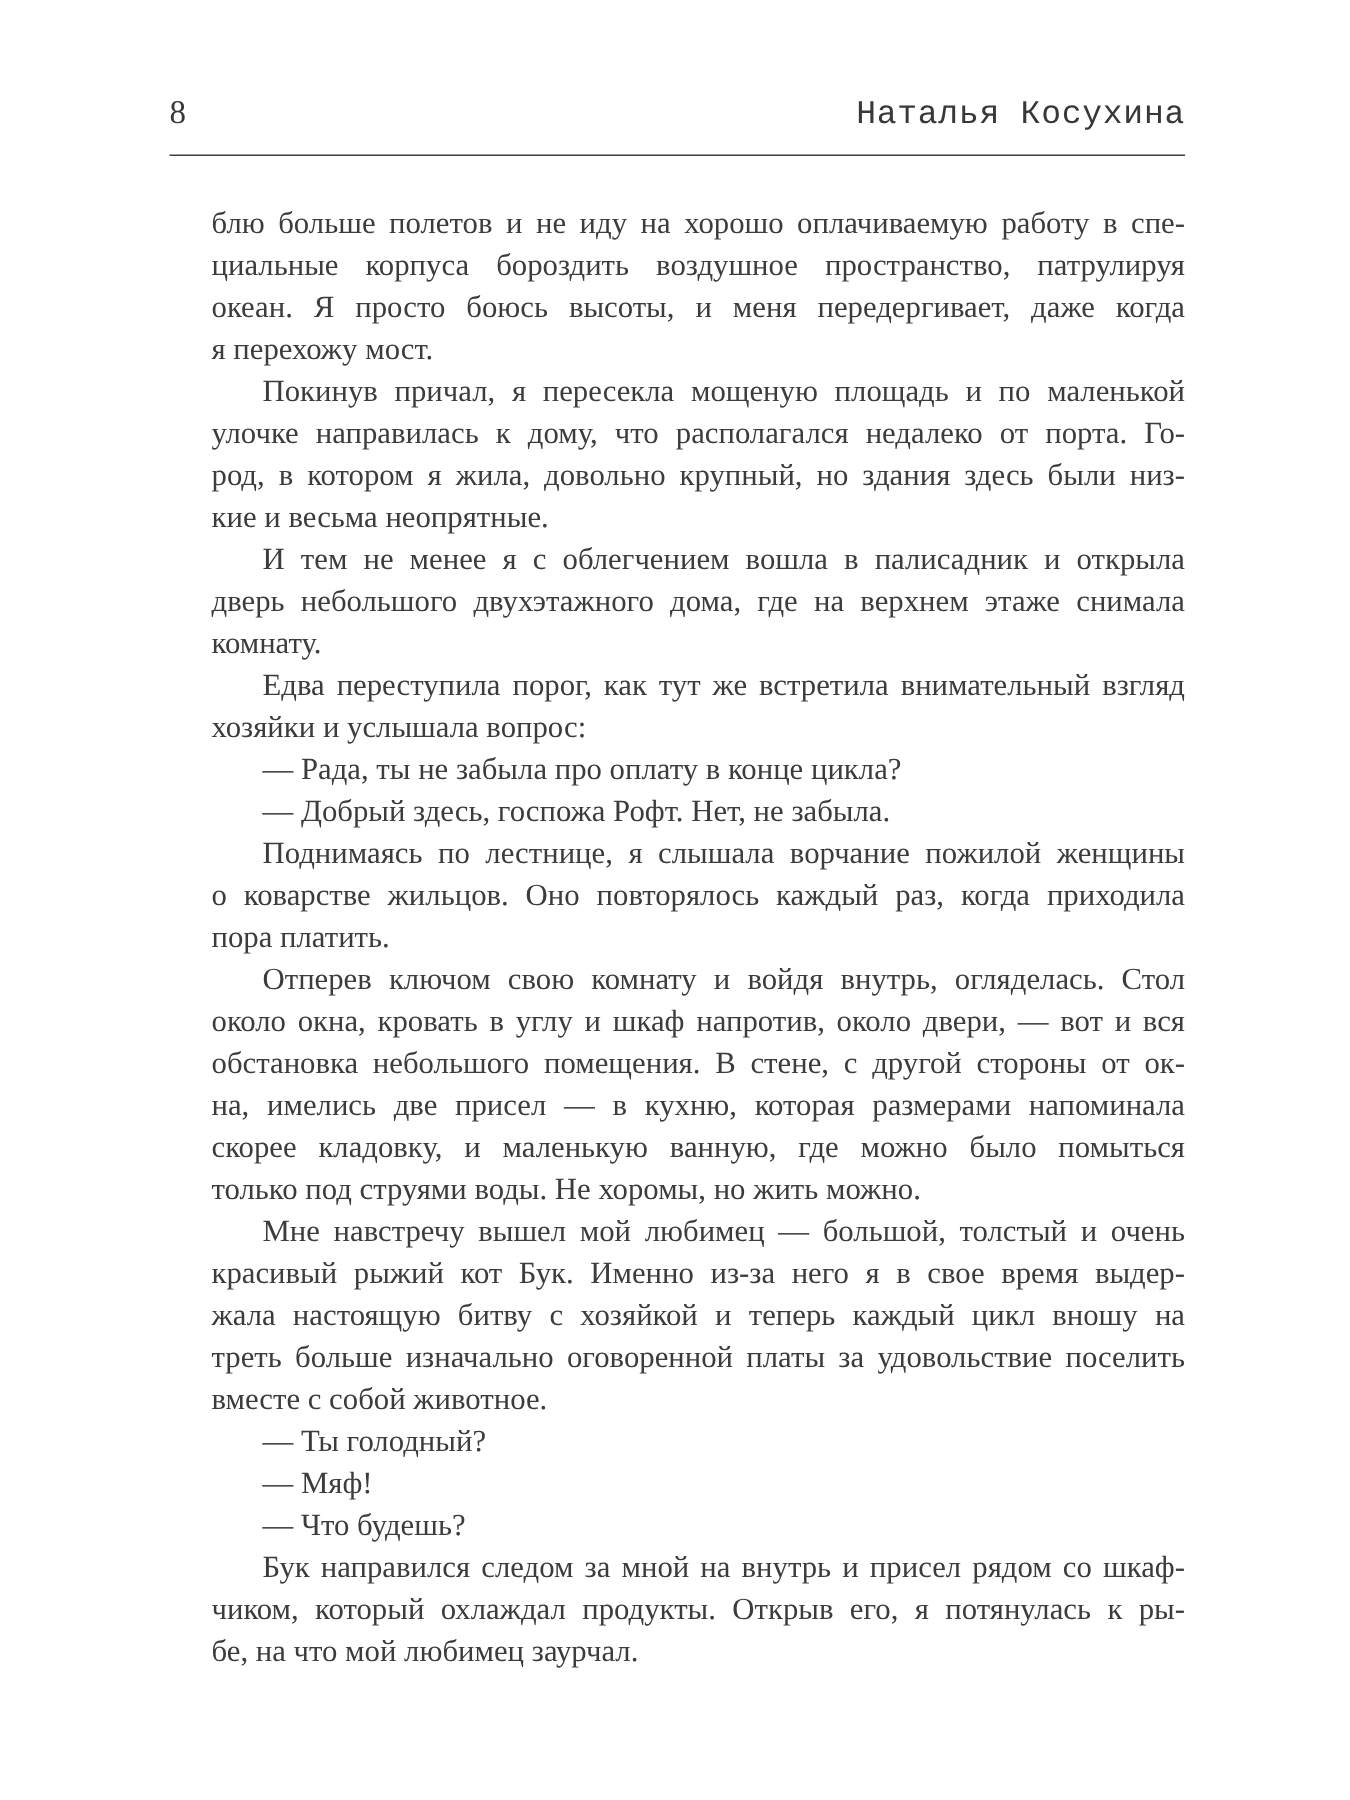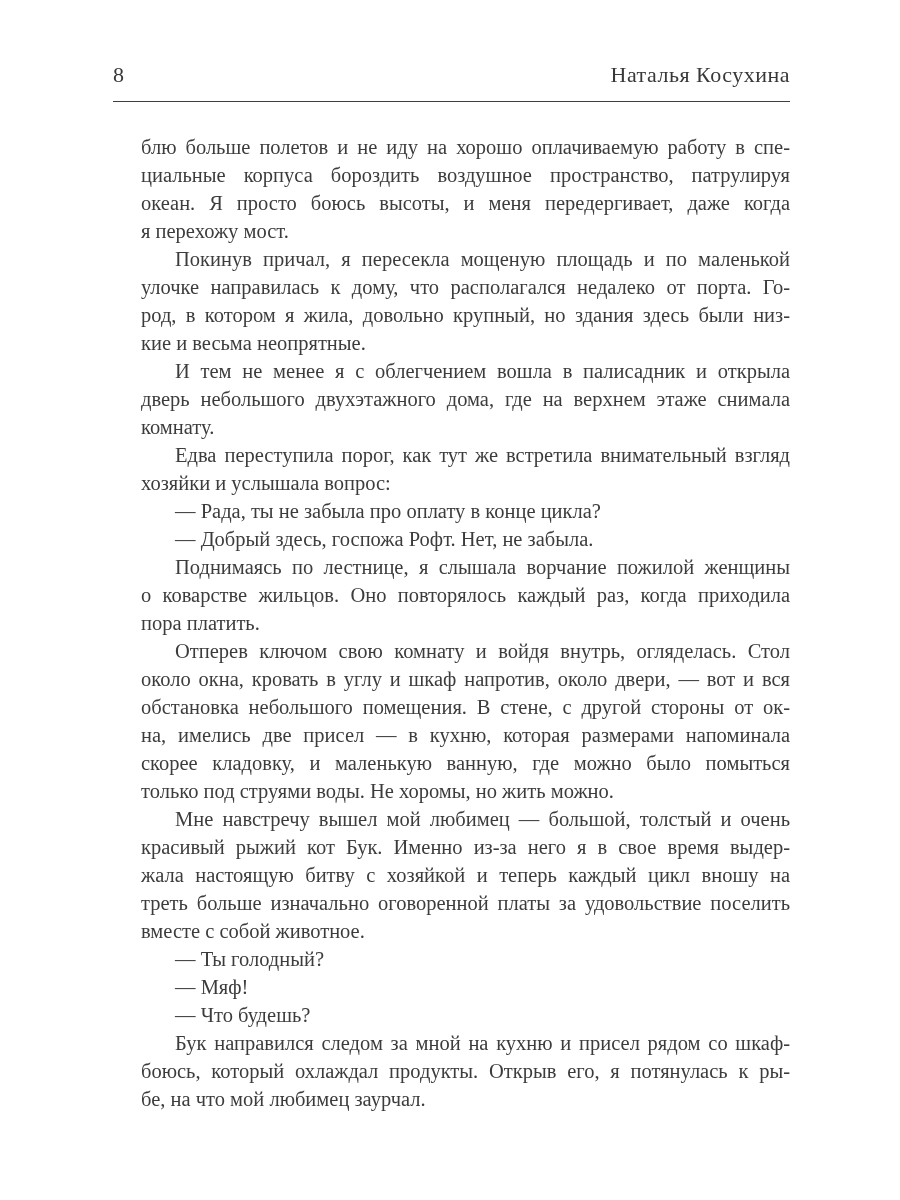--- a/index.html
+++ b/index.html
@@ -15,21 +15,21 @@
   }
   .page-header {
     display: flex;
     justify-content: space-between;
     align-items: baseline;
     font-size: 22px;
     line-height: 1;
     color: #383838;
   }
   .page-number { font-size: 22px; }
-  .running-head { font-size: 22px; letter-spacing: 0.5px; }
+  .running-head { font-size: 22px; letter-spacing: 0.5px; font-family: Liberation Mono, monospace; }
   .rule {
     margin-top: 15px;
     border: none;
     border-top: 1.6px solid #3f3f3f;
     height: 0;
   }
   .text-block {
     margin-top: 31px;
     font-size: 20.5px;
     line-height: 28px;
@@ -107,18 +107,18 @@
       <div class="paragraph">
         <div class="line last indent">— Ты голодный?</div>
       </div>
       <div class="paragraph">
         <div class="line last indent">— Мяф!</div>
       </div>
       <div class="paragraph">
         <div class="line last indent">— Что будешь?</div>
       </div>
       <div class="paragraph">
-        <div class="line indent">Бук направился следом за мной на кухню и присел рядом со шкаф-</div>
-        <div class="line">боюсь, который охлаждал продукты. Открыв его, я потянулась к ры-</div>
+        <div class="line indent">Бук направился следом за мной на внутрь и присел рядом со шкаф-</div>
+        <div class="line">чиком, который охлаждал продукты. Открыв его, я потянулась к ры-</div>
         <div class="line last">бе, на что мой любимец заурчал.</div>
       </div>
     </main>
 </div>
 
 </body></html>

